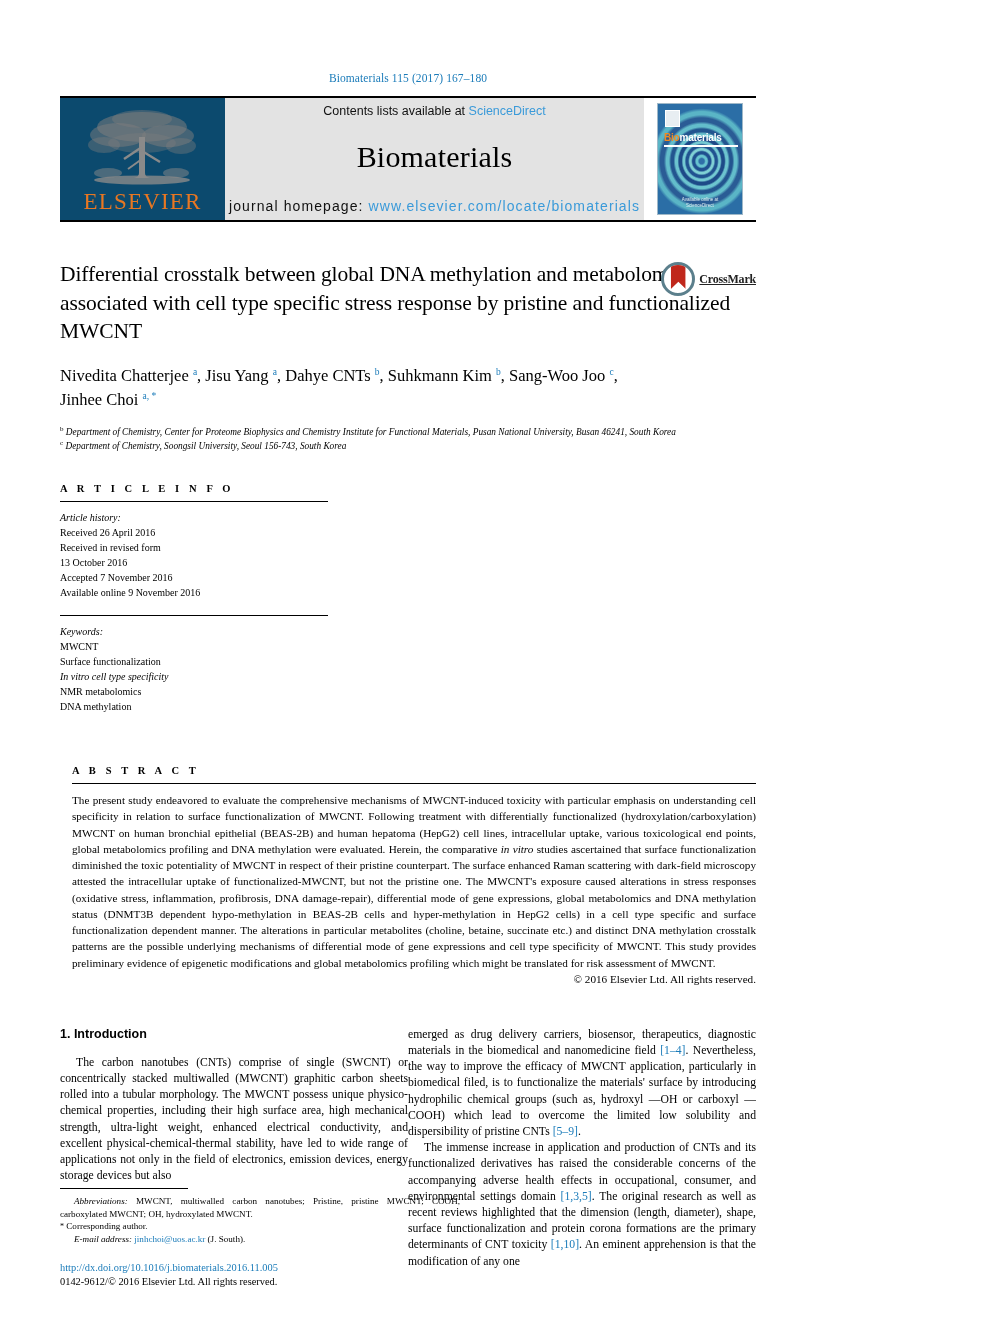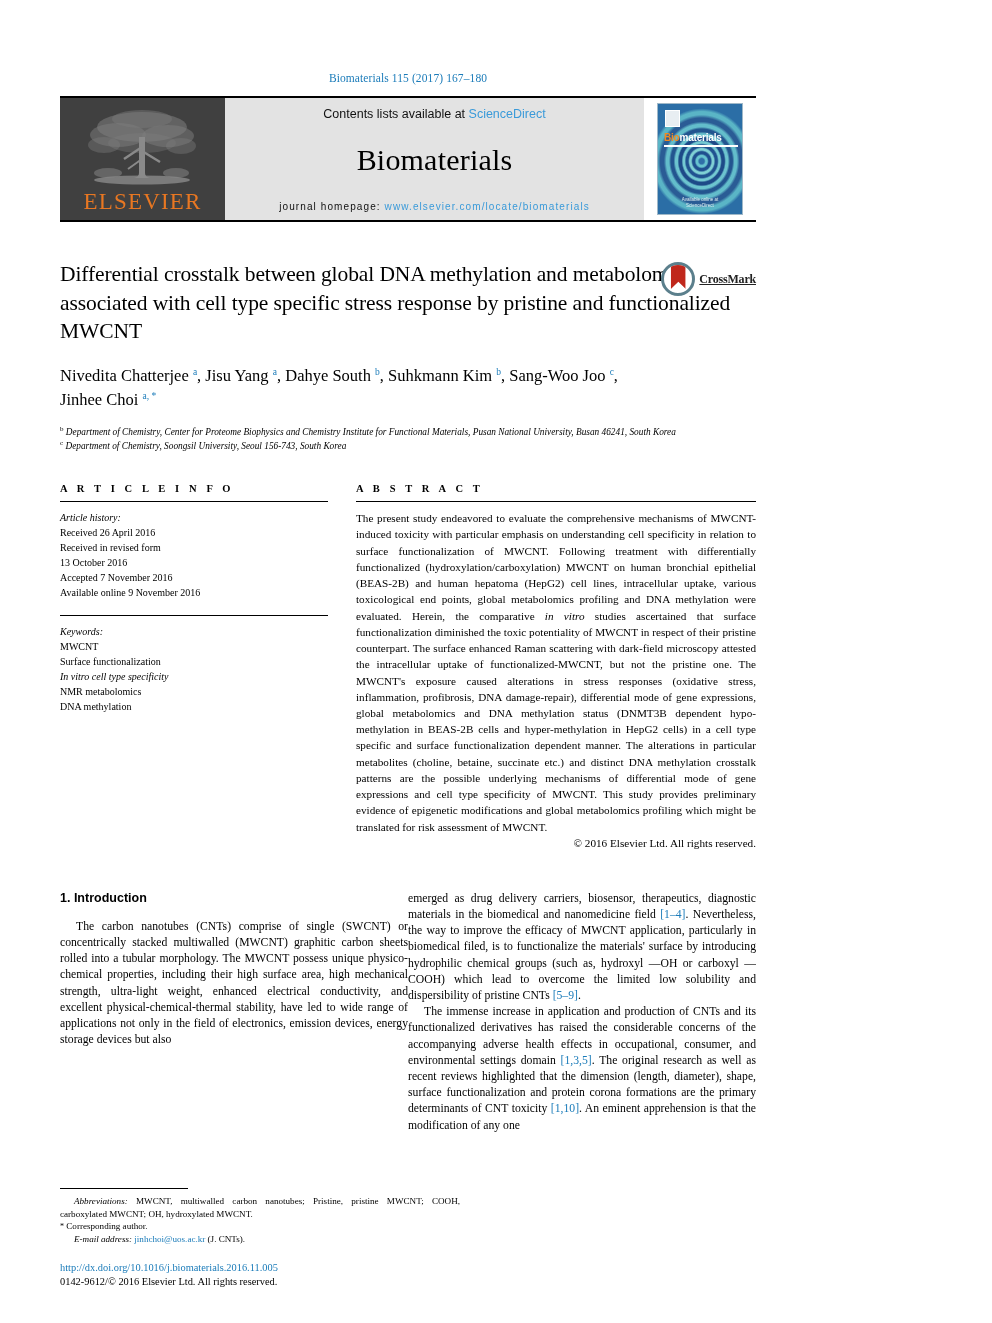--- a/index.html
+++ b/index.html
@@ -30,21 +30,21 @@
     margin-top: 12px;
     border-top: 2.5px solid #000;
     border-bottom: 2.5px solid #000;
     height: 126px;
     display: flex;
     align-items: stretch;
   }
   .banner-left {
     width: 165px;
     flex: 0 0 165px;
-    background: #404040;
+    background: #0c4a6e;
     display: flex;
     flex-direction: column;
     align-items: center;
     justify-content: center;
     padding: 4px 0 2px;
   }
   .elsevier-word {
     color: #E87722;
     font-family: "Liberation Serif", serif;
     font-size: 23px;
@@ -62,21 +62,21 @@
     gap: 14px;
   }
   .contents-line { font-size: 12.5px; color: #111; font-family: "Liberation Sans", sans-serif; }
   .contents-line .sd { color: #3a9ad9; }
   .journal-name {
     font-family: "Liberation Serif", serif;
     font-size: 30px;
     letter-spacing: .2px;
     margin: 8px 0 10px;
   }
-  .homepage { font-size: 10px; font-family: "Liberation Sans", sans-serif; letter-spacing: 1.1px; color: #111; }
+  .homepage { font-size: 14px; font-family: "Liberation Sans", sans-serif; letter-spacing: 1.1px; color: #111; }
   .homepage .url { color: #3a9ad9; }
   .banner-right {
     width: 112px;
     flex: 0 0 112px;
     background: #fff;
     display: flex;
     align-items: center;
     justify-content: center;
   }
   .cover {
@@ -164,23 +164,23 @@
     width: 15px; height: 26px;
     background: #c0281c;
     clip-path: polygon(0 0, 100% 0, 100% 100%, 50% 72%, 0 100%);
   }
   .cm-label {
     font-family: "Liberation Serif", serif;
     font-size: 12px; font-weight: bold; color: #222; letter-spacing: -.2px; text-decoration: underline;
   }
 
   
-  .info-row { margin-top: 30px; display: flex; gap: 16px; }
+  .info-row { margin-top: 30px; display: flex; gap: 0; flex-direction: column; }
   .col-info { width: 268px; flex: 0 0 268px; }
-  .col-abs  { flex: 1 1 auto; padding-left: 12px; }
+  .col-abs  { flex: 1 1 auto; padding-left: 12px; margin-top: 14px; }
   .sec-head {
     font-family: "Liberation Serif", serif;
     font-size: 10.5px; font-weight: bold;
     letter-spacing: 3.6px;
     margin: 0 0 7px 0;
   }
   .hr { border-top: 1px solid #000; margin: 0 0 8px 0; }
   .hr.thin { border-top: .9px solid #000; }
   .info-block { font-family: "Liberation Serif", serif; font-size: 10px; line-height: 1.5; }
   .info-block .lead { font-style: italic; }
@@ -314,21 +314,21 @@
   <div class="title-block">
 
     <div class="crossmark">
       <div class="cm-circle"></div>
       <div class="cm-label">CrossMark</div>
     </div>
 
     <h1 class="art-title">Differential crosstalk between global DNA methylation and metabolomics associated with cell type specific stress response by pristine and functionalized MWCNT</h1>
 
     <div class="authors">
-      <span><span>Nivedita Chatterjee</span> <sup>a</sup></span>, <span><span>Jisu Yang</span> <sup>a</sup></span>, <span><span>Dahye South</span> <sup>b</sup></span>, <span><span>Suhkmann Kim</span> <sup>b</sup></span>, <span><span>Sang-Woo Joo</span> <sup>c</sup></span>,<br><span><span>Jinhee Choi</span> <sup>a, *</sup></span>
+      <span><span>Nivedita Chatterjee</span> <sup>a</sup></span>, <span><span>Jisu Yang</span> <sup>a</sup></span>, <span><span>Dahye CNTs</span> <sup>b</sup></span>, <span><span>Suhkmann Kim</span> <sup>b</sup></span>, <span><span>Sang-Woo Joo</span> <sup>c</sup></span>,<br><span><span>Jinhee Choi</span> <sup>a, *</sup></span>
     </div>
 
     <div class="affils">
       <p class="affil"><sup>b</sup> <span>Department of Chemistry, Center for Proteome Biophysics and Chemistry Institute for Functional Materials, Pusan National University, Busan 46241, South Korea</span></p>
       <p class="affil"><sup>c</sup> <span>Department of Chemistry, Soongsil University, Seoul 156-743, South Korea</span></p>
     </div>
   </div>
 
   <div class="info-row">
 
@@ -373,20 +373,20 @@
     <div class="bcol">
       <p class="para" style="text-indent:0"><span>emerged as drug delivery carriers, biosensor, therapeutics, diagnostic materials in the biomedical and nanomedicine field </span><span class="cite">[1–4]</span><span>. Nevertheless, the way to improve the efficacy of MWCNT application, particularly in biomedical filed, is to functionalize the materials' surface by introducing hydrophilic chemical groups (such as, hydroxyl —OH or carboxyl —COOH) which lead to overcome the limited low solubility and dispersibility of pristine CNTs </span><span class="cite">[5–9]</span><span>.</span></p>
       <p class="para"><span>The immense increase in application and production of CNTs and its functionalized derivatives has raised the considerable concerns of the accompanying adverse health effects in occupational, consumer, and environmental settings domain </span><span class="cite">[1,3,5]</span><span>. The original research as well as recent reviews highlighted that the dimension (length, diameter), shape, surface functionalization and protein corona formations are the primary determinants of CNT toxicity </span><span class="cite">[1,10]</span><span>. An eminent apprehension is that the modification of any one</span></p>
     </div>
   </div>
 
   <div class="footnotes">
     <div class="fn-rule"></div>
     <p class="fn indent"><span class="it">Abbreviations:</span><span> MWCNT, multiwalled carbon nanotubes; Pristine, pristine MWCNT; COOH, carboxylated MWCNT; OH, hydroxylated MWCNT.</span></p>
     <p class="fn"><span class="star">*</span><span> Corresponding author.</span></p>
-    <p class="fn indent"><span class="it">E-mail address:</span> <span class="link">jinhchoi@uos.ac.kr</span><span> (J. CNTs).</span></p>
+    <p class="fn indent"><span class="it">E-mail address:</span> <span class="link">jinhchoi@uos.ac.kr</span><span> (J. South).</span></p>
     <div class="doi-block">
       <div class="doi">http://dx.doi.org/10.1016/j.biomaterials.2016.11.005</div>
       <div class="issn">0142-9612/© 2016 Elsevier Ltd. All rights reserved.</div>
     </div>
   </div>
 
 </div>
 
 </body></html>

